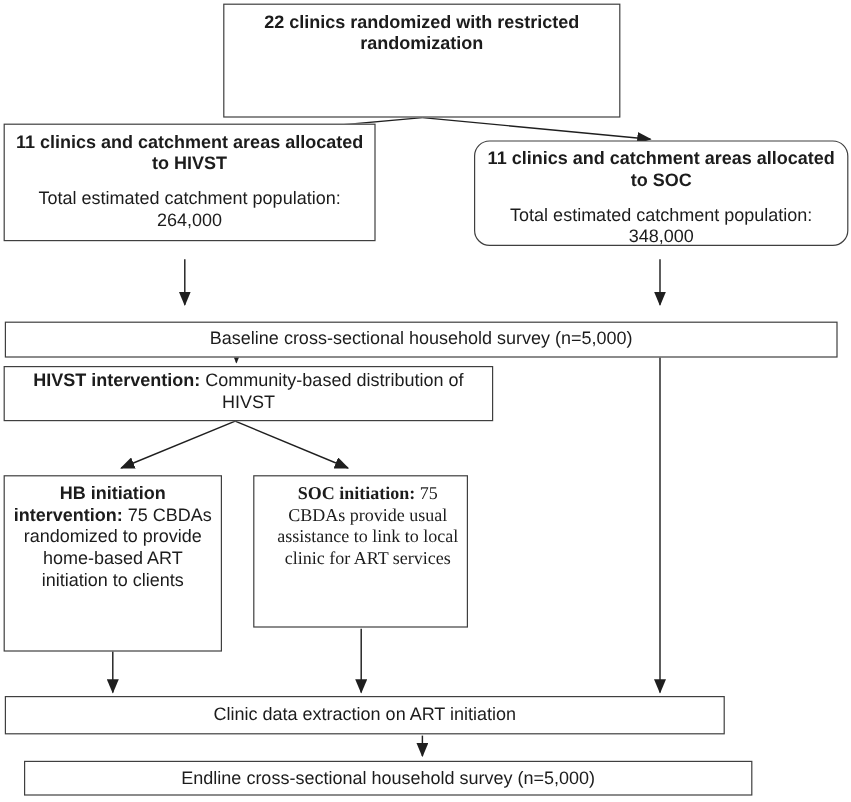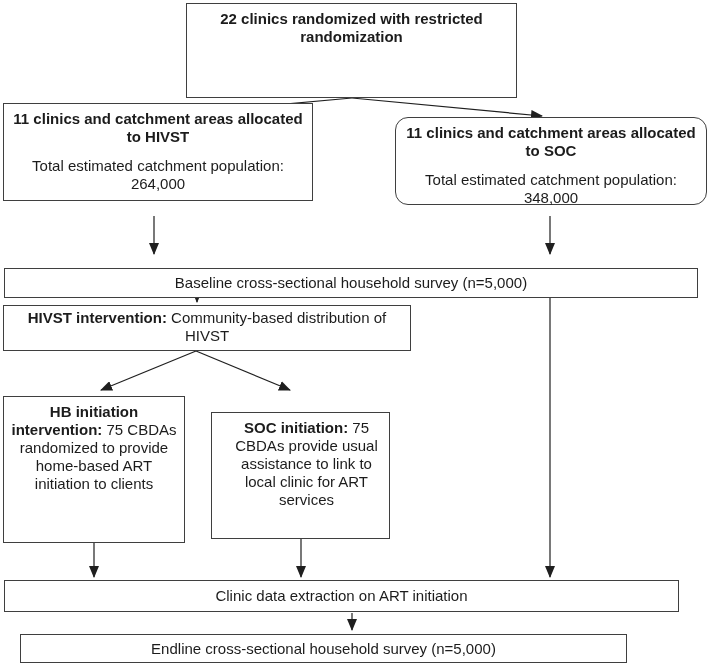--- a/index.html
+++ b/index.html
@@ -35,22 +35,22 @@
     justify-content: center;
   }
   .bold { font-weight: bold; }
   
   #box-randomized   { left: 186px; top: 3px;   width: 331px; height: 95px; }
   #box-hivst-arm    { left: 3px;   top: 103px; width: 310px; height: 98px; }
   #box-soc-arm      { left: 395px; top: 117px; width: 312px; height: 88px; border-radius: 13px; }
   #bar-baseline     { left: 4px;   top: 257px; width: 694px; height: 30px; margin-top: 11px; }
   #box-hivst-int    { left: 3px;   top: 305px; width: 408px; height: 46px; padding: 3px 4px 0 4px; }
   #box-hb-init      { left: 3px;   top: 396px; width: 182px; height: 147px; padding: 6px 4px 0 4px; }
-  #box-soc-init     { left: 211px; top: 412px; width: 179px; height: 127px; padding: 6px 4px 0 16px; }
-  #bar-clinic       { left: 4px;   top: 580px; width: 675px; height: 32px; }
+  #box-soc-init     { left: 211px; top: 396px; width: 179px; height: 127px; padding: 6px 4px 0 16px; font-family: Liberation Serif, serif; }
+  #bar-clinic       { left: 4px;   top: 580px; width: 600px; height: 32px; }
   #bar-endline      { left: 20px;   top: 634px; width: 607px; height: 29px; }
 </style>
 </head>
 <body>
 
 <div class="canvas">
 
   <svg class="arrow-layer" width="709" height="668" viewBox="0 0 709 668" xmlns="http://www.w3.org/2000/svg">
     <defs>
       <marker id="ah" viewBox="0 0 12 10" refX="11" refY="5" markerWidth="12" markerHeight="10" markerUnits="userSpaceOnUse" orient="auto">

